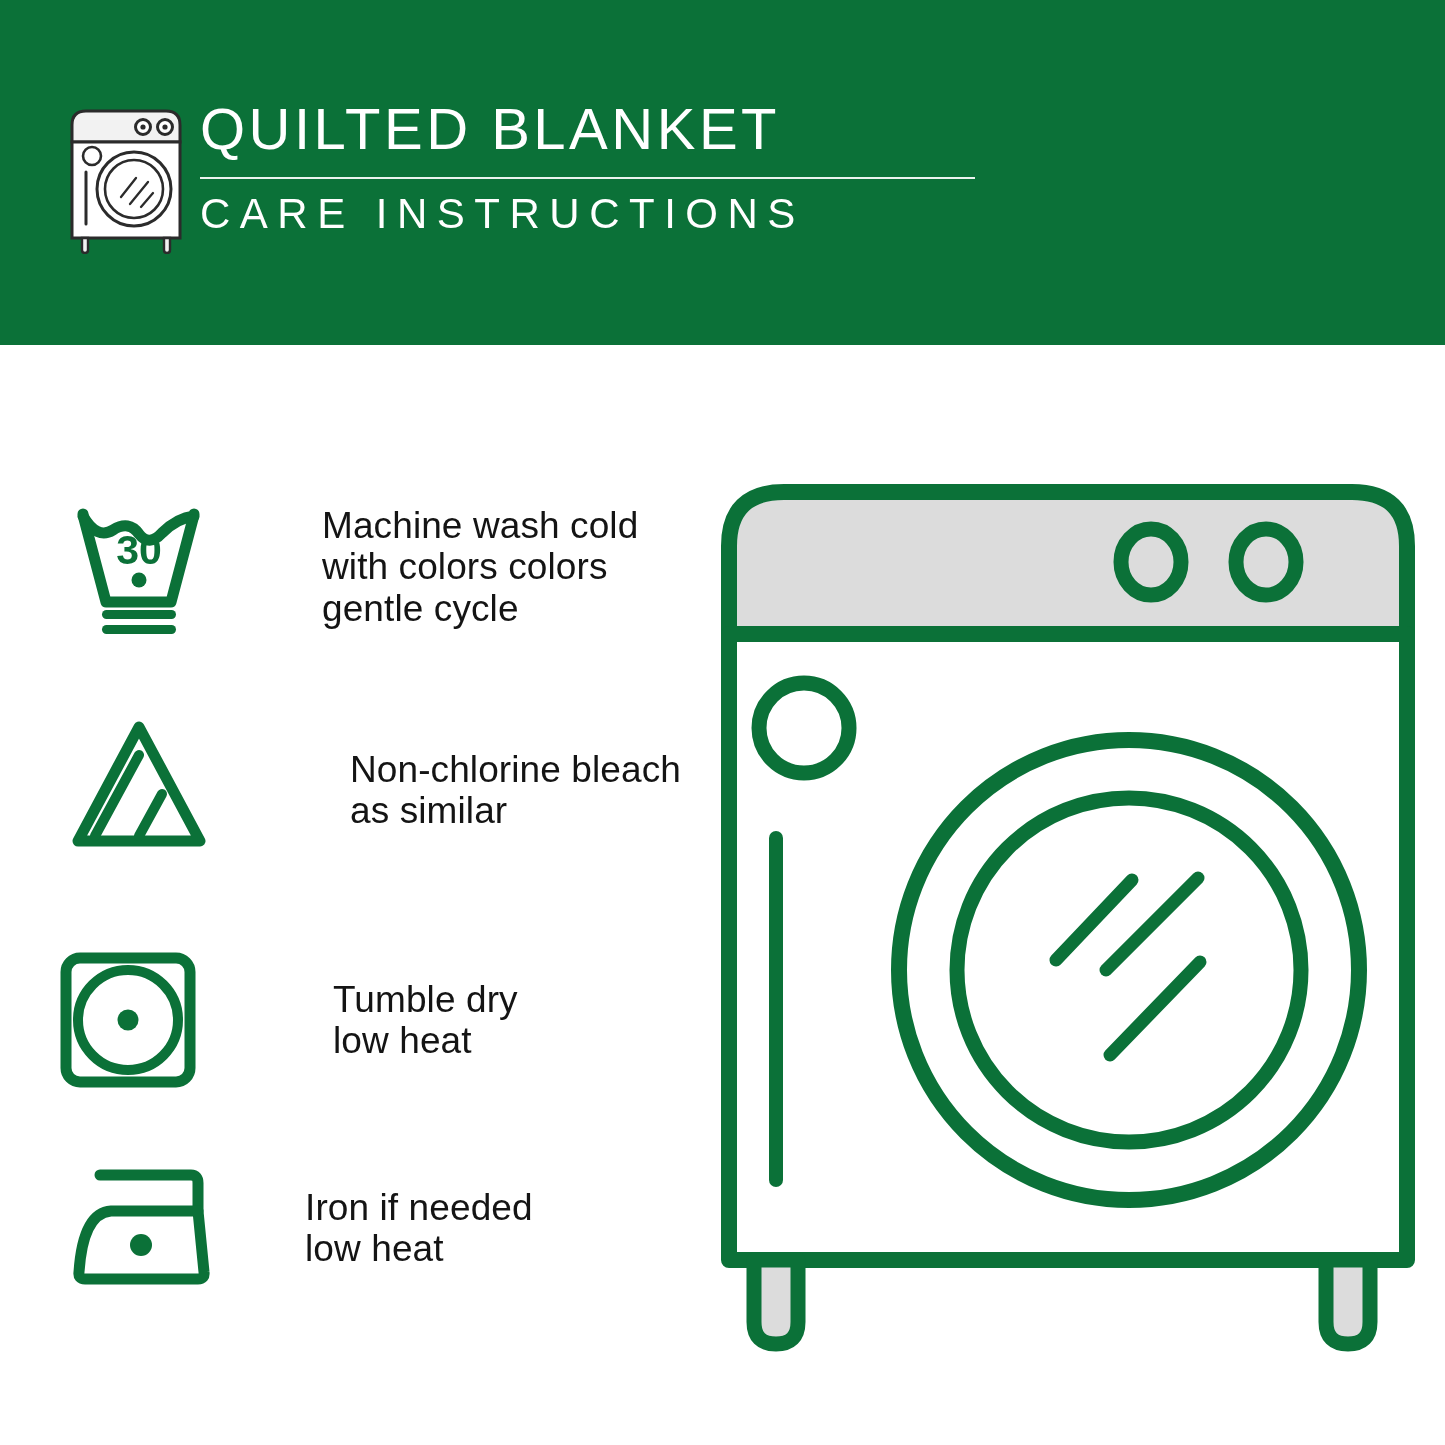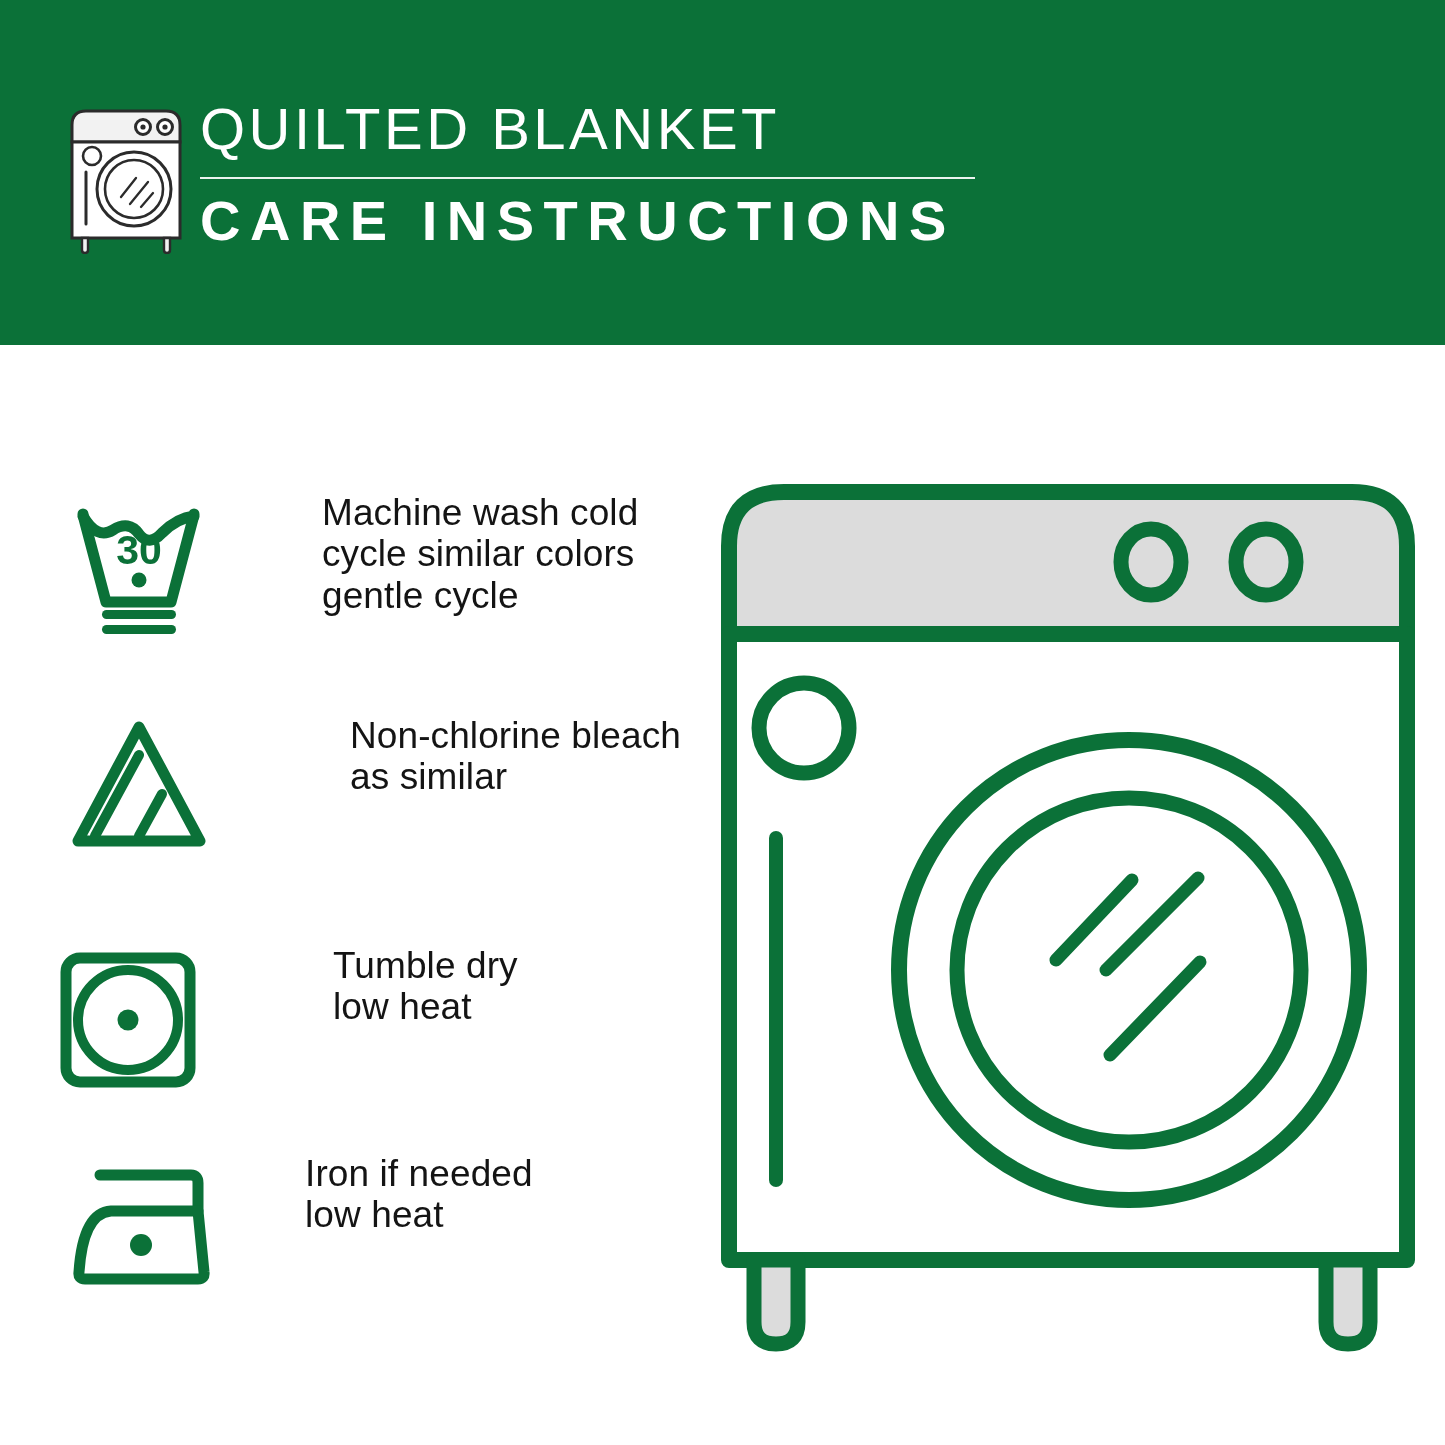--- a/index.html
+++ b/index.html
@@ -34,33 +34,33 @@
     white-space: nowrap;
   }
   .title-rule {
     width: 775px; height: 2px;
     background: #ffffff;
     opacity: 0.92;
     margin: 19px 0 14px 0;
   }
   .title-sub {
     color: #ffffff;
-    font-size: 56px;
+    font-size: 42px;
     letter-spacing: 9.5px;
-    font-weight: 700;
+    font-weight: 400;
     line-height: 1;
     white-space: nowrap;
   }
 
   
   .care-list { position: absolute; left: 0; top: 345px; width: 700px; }
   .care-row {
     position: absolute;
     display: flex;
-    align-items: flex-start;
+    align-items: center;
   }
   .care-row .sym { flex: 0 0 auto; width: 170px; display:flex; align-items:center; justify-content:center; }
   .care-text {
     color: #141414;
     font-size: 37px;
     line-height: 1.115;
     font-weight: 400;
     letter-spacing: 0.1px;
     white-space: nowrap;
   }
@@ -132,21 +132,21 @@
 
           <text x="72" y="72" font-family="Liberation Sans, sans-serif" font-size="41" font-weight="700" fill="#0b7138" text-anchor="middle">30</text>
           <circle cx="72" cy="88" r="7.5" fill="#0b7138"></circle>
 
           <rect x="35" y="118" width="74" height="9" rx="4.5" fill="#0b7138"></rect>
           <rect x="35" y="133" width="74" height="9" rx="4.5" fill="#0b7138"></rect>
         </svg>
       </div>
       <div class="care-text">
         <span class="ln">Machine wash cold</span>
-        <span class="ln">cycle similar colors</span>
+        <span class="ln">with colors colors</span>
         <span class="ln">gentle cycle</span>
       </div>
     </div>
 
     <div class="care-row" id="row-bleach">
       <div class="sym">
         <svg viewBox="0 0 160 150" width="160" height="150">
           <path d="M72 12 L133 126 L11 126 Z" fill="none" stroke="#0b7138" stroke-width="11" stroke-linejoin="round"></path>
           <line x1="72" y1="40" x2="28" y2="121" stroke="#0b7138" stroke-width="10" stroke-linecap="round"></line>
           <line x1="95" y1="79" x2="72" y2="121" stroke="#0b7138" stroke-width="10" stroke-linecap="round"></line>

